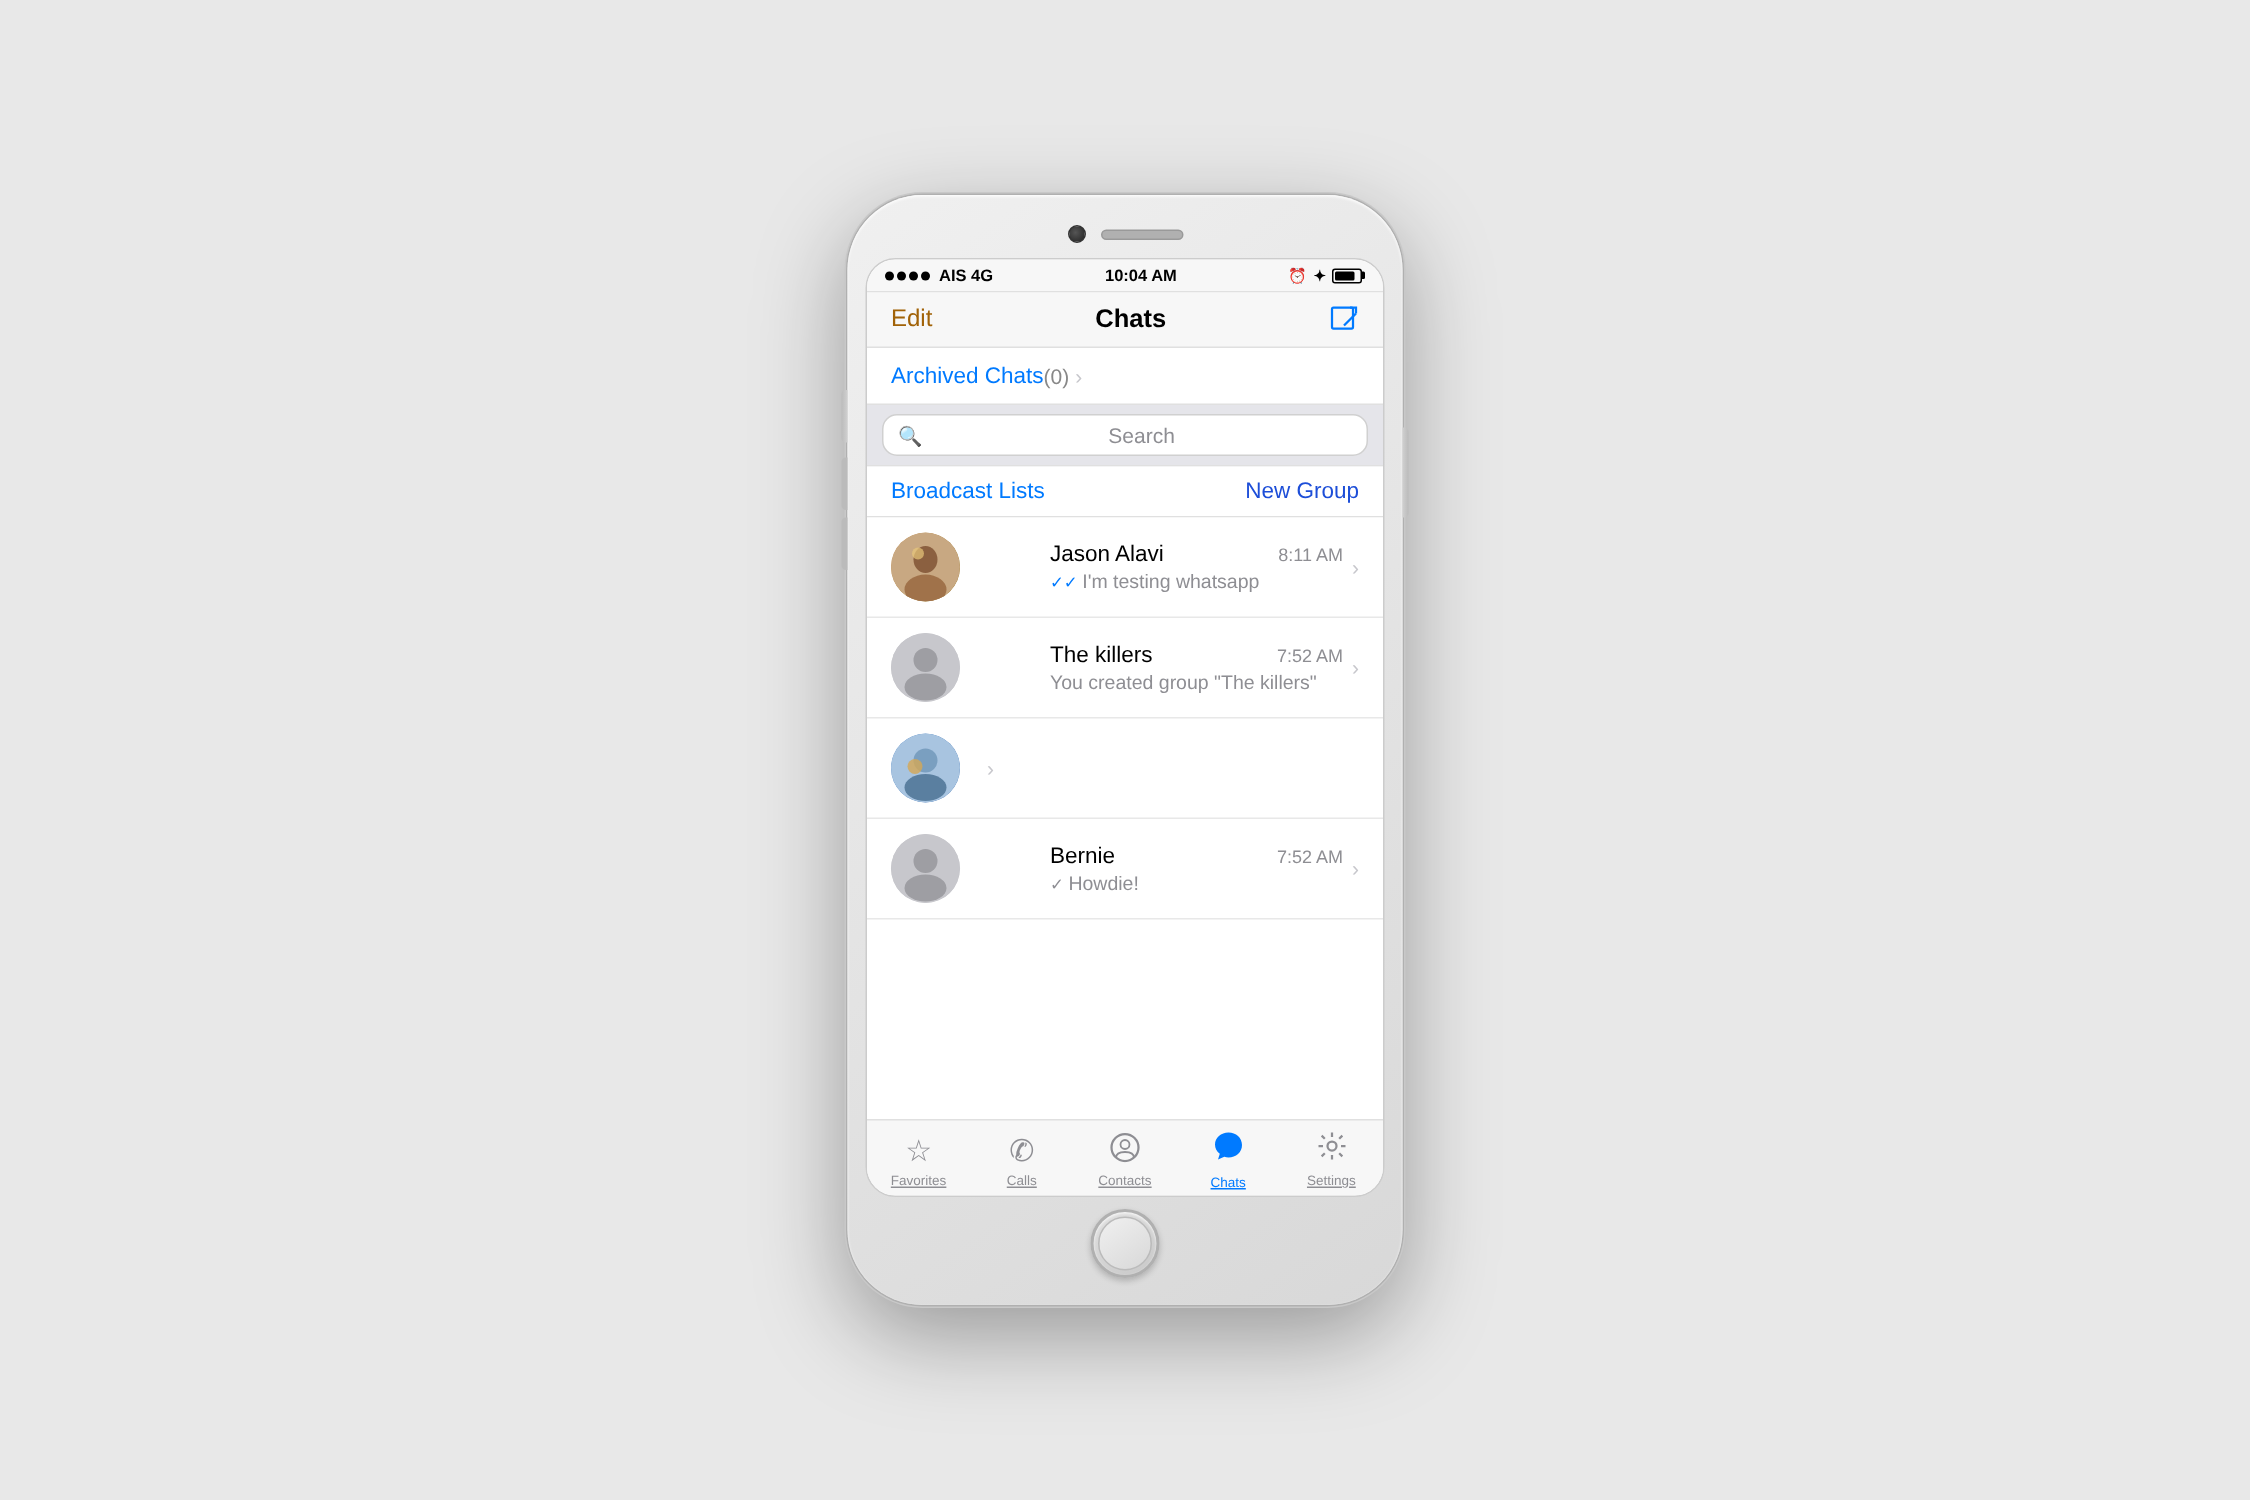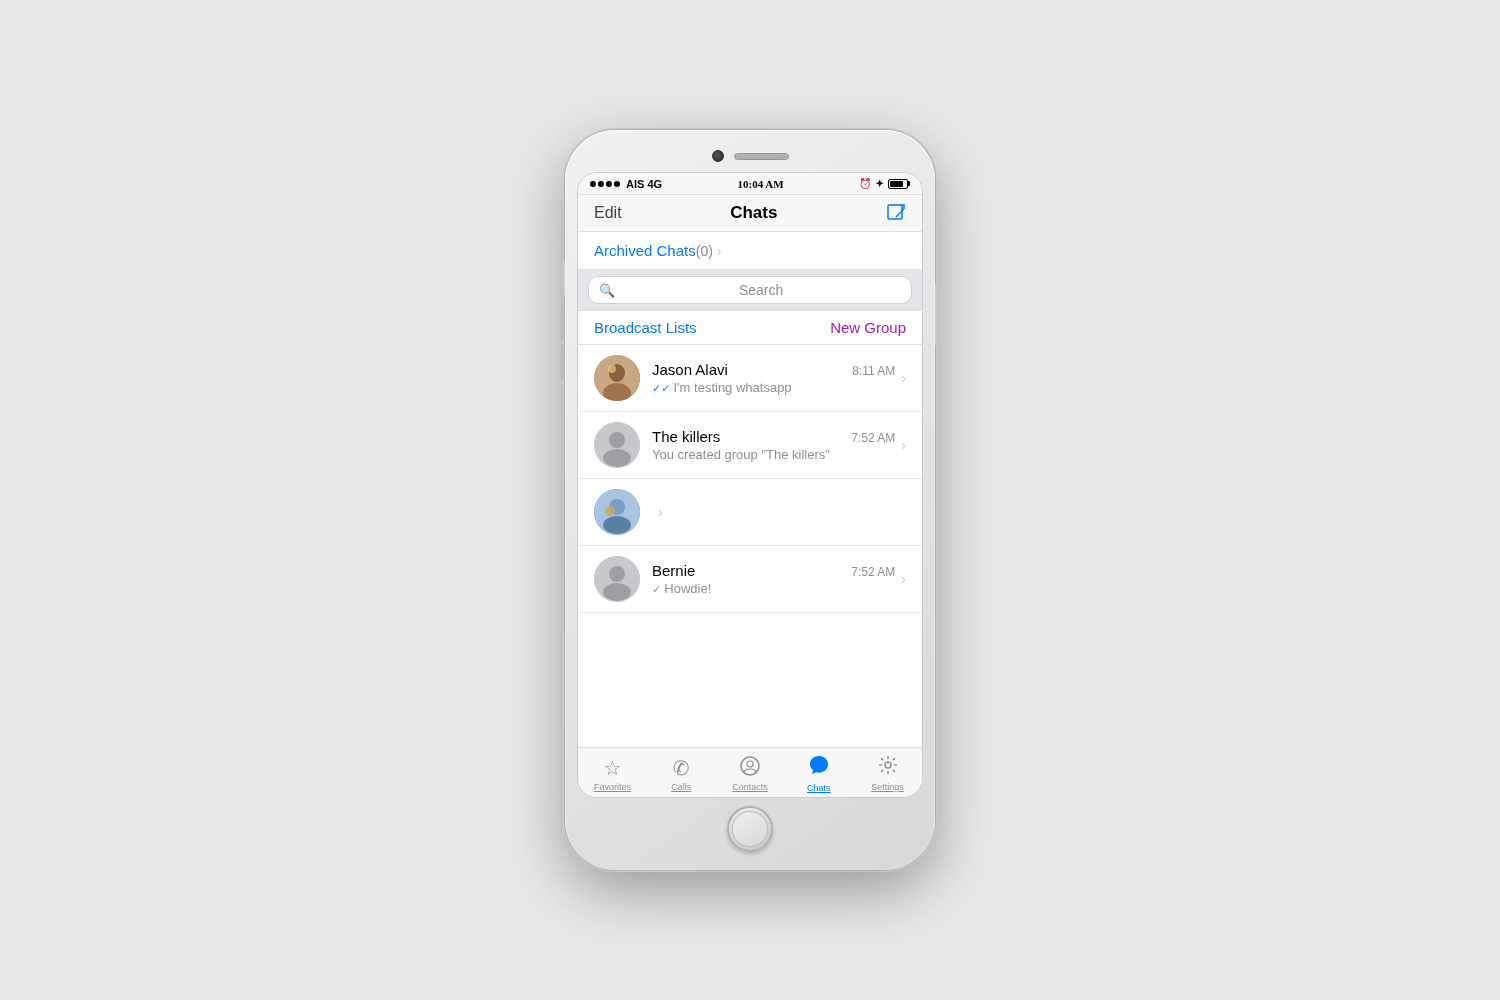--- a/index.html
+++ b/index.html
@@ -110,21 +110,21 @@
 
     .status-left { display: flex; align-items: center; gap: 2px; }
     .signal-dots { display: flex; gap: 2px; }
     .signal-dot {
       width: 6px; height: 6px;
       border-radius: 50%;
       background: #000;
     }
     .carrier { margin-left: 4px; font-size: 11px; }
 
-    .status-center { font-size: 11px; font-weight: 600; font-family: Liberation Serif, serif; }
+    .status-center { font-size: 11px; font-weight: 600; }
 
     .status-right { display: flex; align-items: center; gap: 4px; font-size: 10px; }
     .battery-icon {
       display: flex;
       align-items: center;
     }
     .battery-body {
       width: 20px; height: 10px;
       border: 1.5px solid #000;
       border-radius: 2px;
@@ -149,21 +149,21 @@
     .nav-bar {
       display: flex;
       justify-content: space-between;
       align-items: center;
       padding: 8px 16px;
       background: #f7f7f7;
       border-bottom: 1px solid #e0e0e0;
     }
 
     .nav-edit {
-      color: #404040;
+      color: #a16207;
       font-size: 16px;
       cursor: pointer;
     }
 
     .nav-title {
       font-size: 17px;
       font-weight: 600;
       color: #000;
     }
 
@@ -223,21 +223,21 @@
       display: flex;
       justify-content: space-between;
       align-items: center;
       padding: 8px 16px;
       background: #fff;
       border-bottom: 1px solid #e0e0e0;
       gap: 19px;
     }
 
     .broadcast-label { color: #007aff; font-size: 15px; cursor: pointer; }
-    .new-group-label { color: #a21caf; font-size: 15px; cursor: pointer; }
+    .new-group-label { color: #1d4ed8; font-size: 15px; cursor: pointer; }
 
     
     .chat-list { flex: 1; overflow-y: auto; background: #fff; }
 
     .chat-item {
       display: flex;
       align-items: center;
       padding: 10px 16px;
       border-bottom: 1px solid #e8e8e8;
       cursor: pointer;
@@ -252,21 +252,21 @@
       display: flex;
       align-items: center;
       justify-content: center;
       flex-shrink: 0;
       overflow: hidden;
       margin-right: 12px;
     }
 
     .avatar svg { width: 100%; height: 100%; }
 
-    .chat-content { flex: 1; min-width: 0; }
+    .chat-content { flex: 1; min-width: 0; margin-left: 48px; }
     .chat-header { display: flex; justify-content: space-between; align-items: baseline; margin-bottom: 2px; }
     .chat-name { font-size: 15px; font-weight: 500; color: #000; }
     .chat-time { font-size: 12px; color: #8e8e93; white-space: nowrap; margin-left: 8px; }
     .chat-preview { font-size: 13px; color: #8e8e93; white-space: nowrap; overflow: hidden; text-overflow: ellipsis; }
     .check-mark { color: #8e8e93; font-size: 11px; }
     .check-mark-blue { color: #007aff; font-size: 11px; }
 
     .chevron {
       color: #c7c7cc;
       font-size: 14px;

